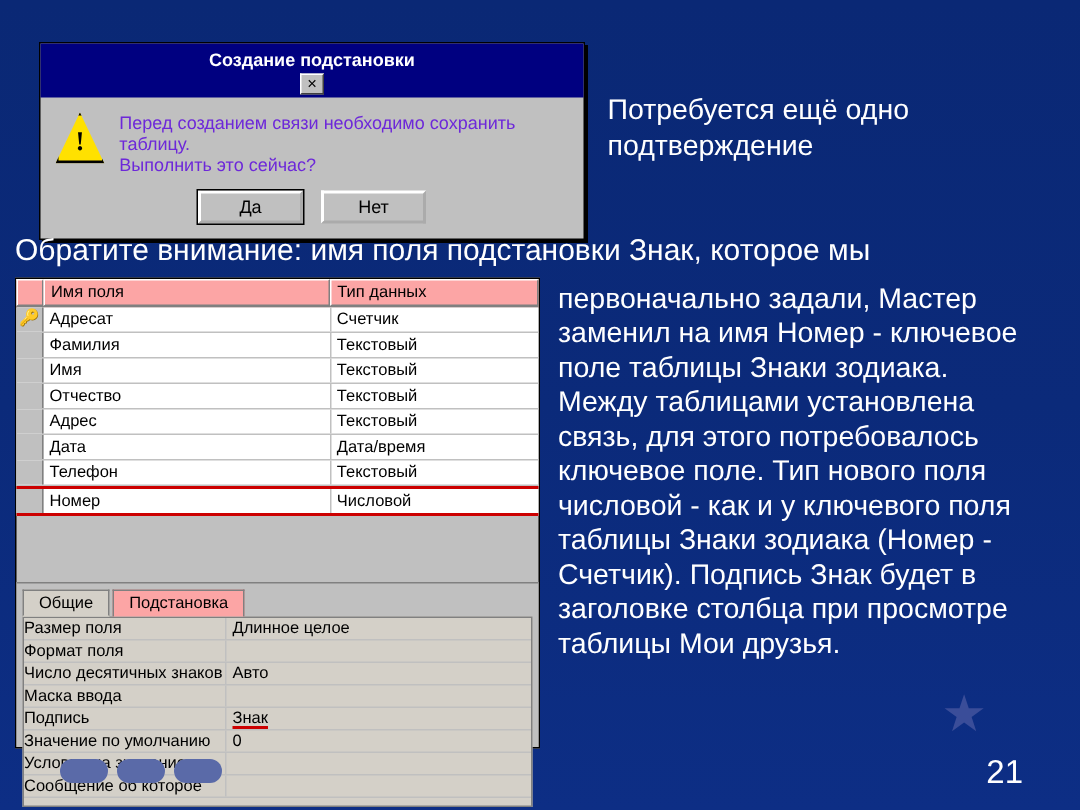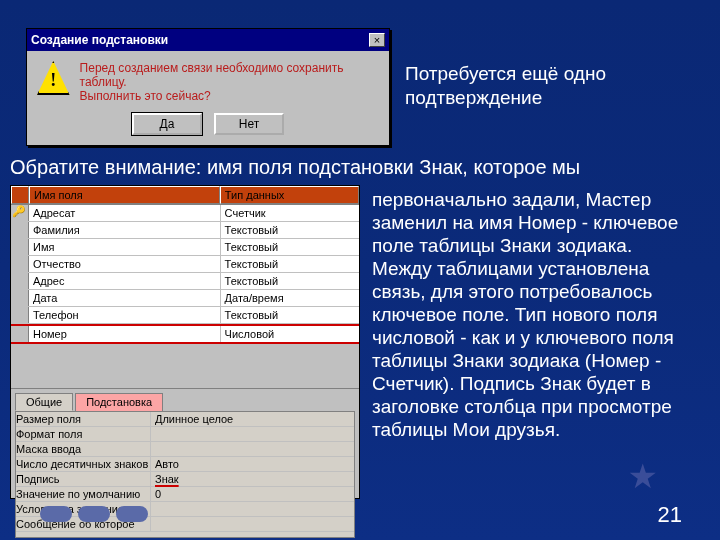--- a/index.html
+++ b/index.html
@@ -22,33 +22,33 @@
     width: 364px;
     background:#c0c0c0;
     border:1px solid #000;
     box-shadow: 2px 2px 0 #000;
   }
   .titlebar {
     background:#000080;
     color:#fff;
     font: bold 12px/18px Tahoma, sans-serif;
     padding: 2px 4px;
-    display:flex; justify-content:space-between; align-items:center;
+    display:flex; justify-content:space-between; align-items:center;flex-direction:column;
   }
   .titlebar .closebtn {
     width:16px;height:14px;
     background:#c0c0c0;
     border:1px solid #fff;
     border-right-color:#404040;border-bottom-color:#404040;
     font:11px/12px sans-serif;color:#000;text-align:center;
     cursor:pointer;
   }
   .dialog-body {
     display:flex; gap:10px; padding:10px 10px 4px 10px;
-    font:12px/14px Tahoma, sans-serif; color:#b91c1c;
+    font:12px/14px Tahoma, sans-serif; color:#6d28d9;
   }
   .warn-icon {
     width:34px;height:34px;
     border:2px solid #000;
     background:#ffe100;
     position:relative;
     clip-path: polygon(50% 0%, 100% 100%, 0% 100%);
   }
   .warn-icon::after{
     content:"!";
@@ -80,21 +80,21 @@
     font:20px/24px Arial, sans-serif;
   }
 
   
   .tblwin{
     position:absolute; top:185px; left:10px; width:350px; height:314px;
     background:#c0c0c0; border:1px solid #000;
   }
   .tblwin .titlebar{ font:bold 12px/18px Tahoma, sans-serif; }
   .grid-head{
-    display:flex; background:#c2410c;
+    display:flex; background:#fca5a5;
     border-bottom:1px solid #808080;
     font:11px Tahoma, sans-serif; color:#000;
   }
   .grid-head div{
     border:1px solid #fff; border-right-color:#808080; border-bottom-color:#808080;
     padding:2px 4px;
   }
   .rowsel { width:18px; }
   .col-name{ flex:1.4 }
   .col-type{ flex:1 }
@@ -246,26 +246,26 @@
     <div class="prop-grid" id="prop-grid">
         <div class="prop-row">
           <div class="pk">Размер поля</div>
           <div class="pv">Длинное целое</div>
         </div>
         <div class="prop-row">
           <div class="pk">Формат поля</div>
           <div class="pv"></div>
         </div>
         <div class="prop-row">
-          <div class="pk">Маска ввода</div>
-          <div class="pv"></div>
-        </div>
-        <div class="prop-row">
           <div class="pk">Число десятичных знаков</div>
           <div class="pv">Авто</div>
+        </div>
+        <div class="prop-row">
+          <div class="pk">Маска ввода</div>
+          <div class="pv"></div>
         </div>
         <div class="prop-row hi">
           <div class="pk">Подпись</div>
           <div class="pv">Знак</div>
         </div>
         <div class="prop-row">
           <div class="pk">Значение по умолчанию</div>
           <div class="pv">0</div>
         </div>
         <div class="prop-row">

